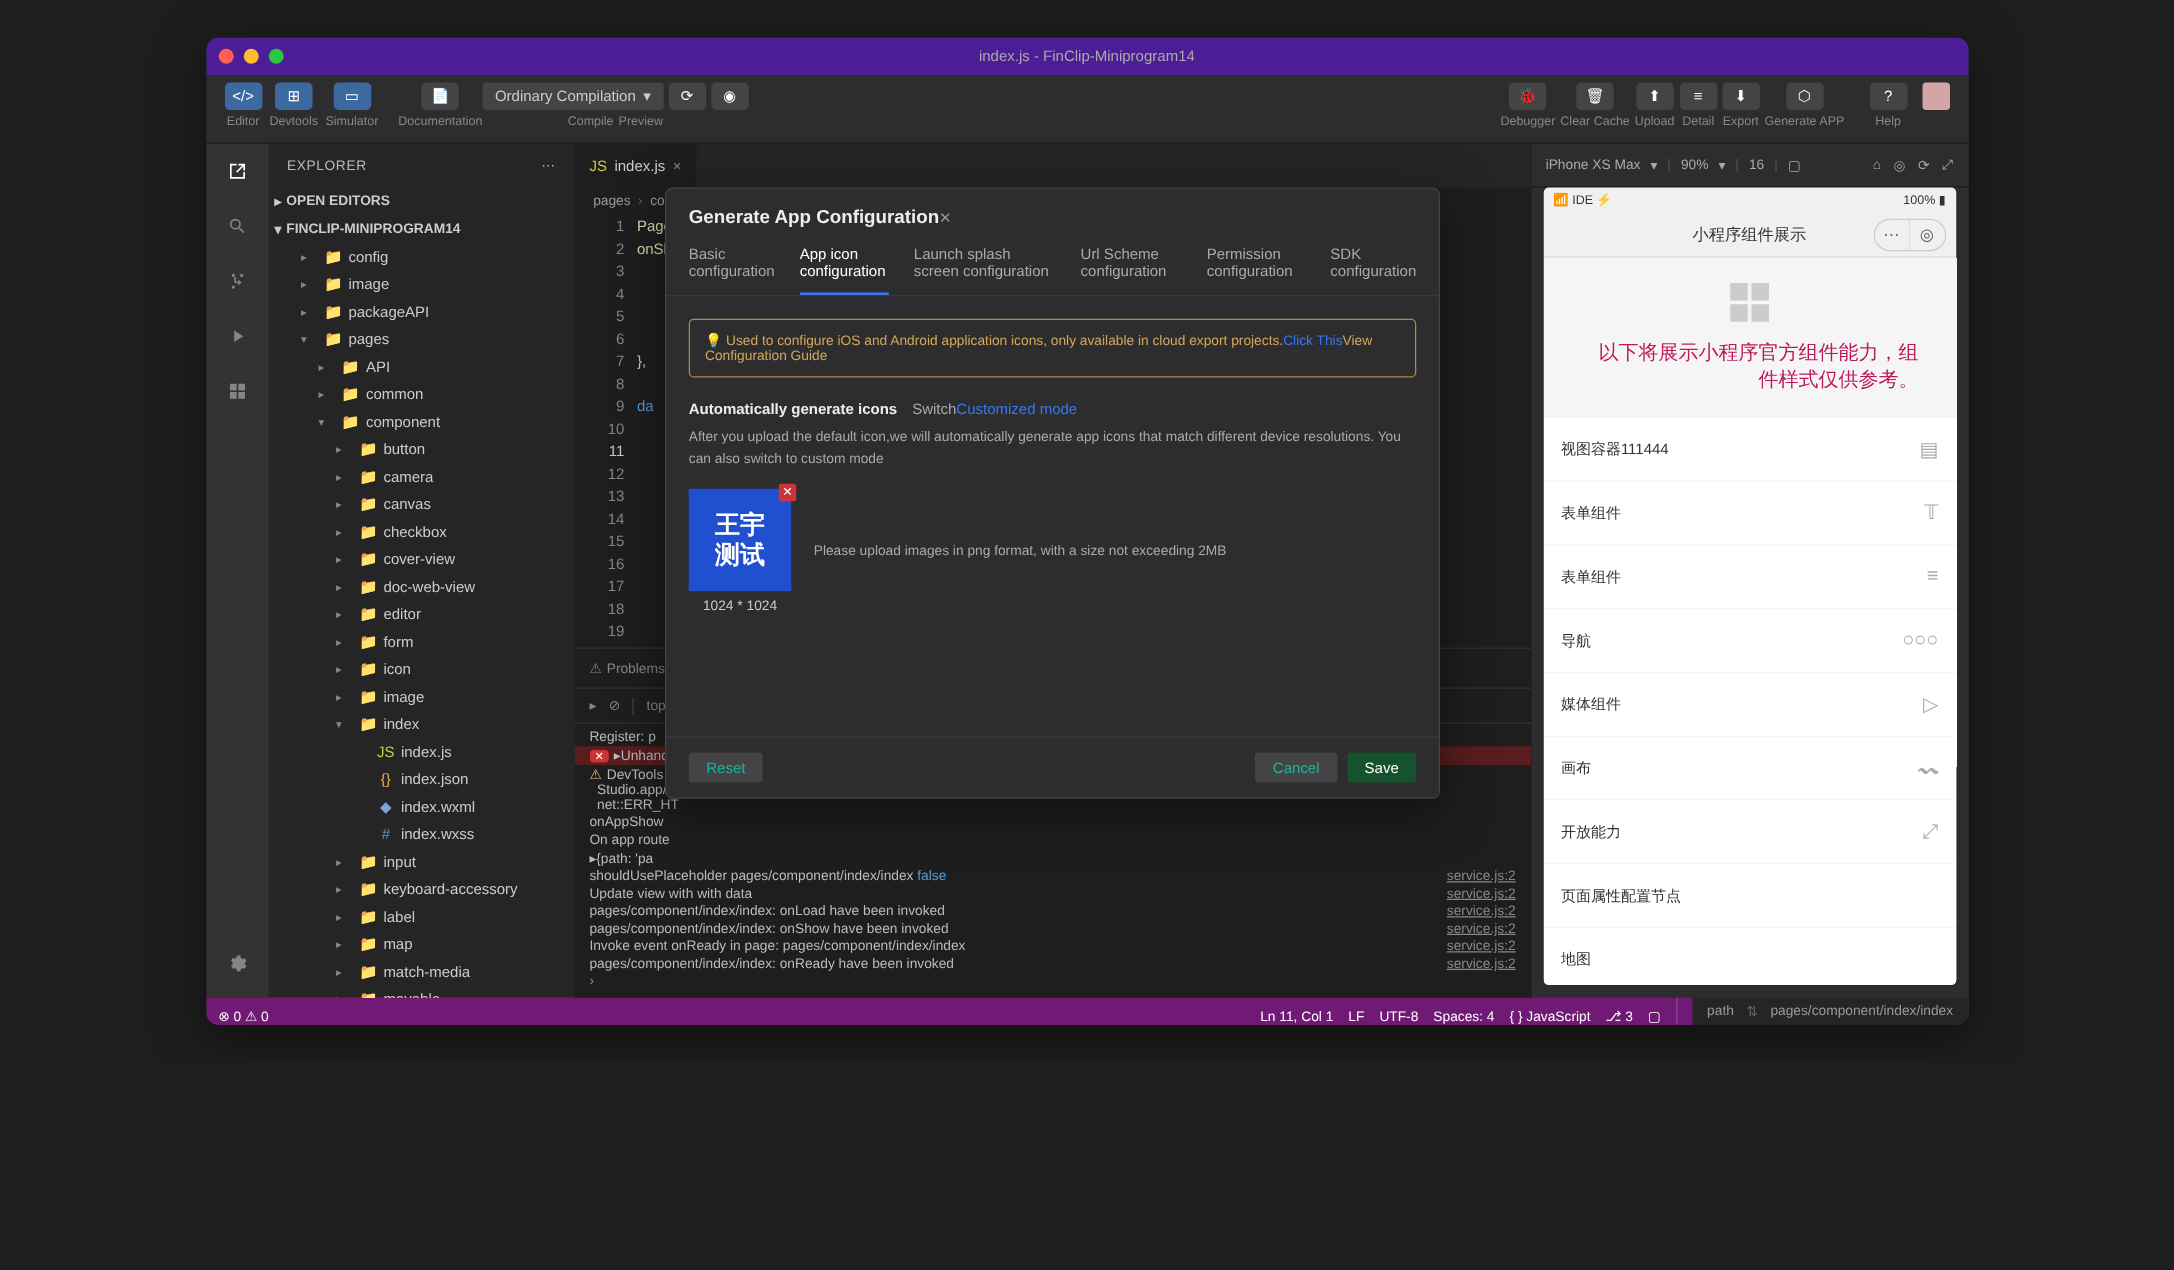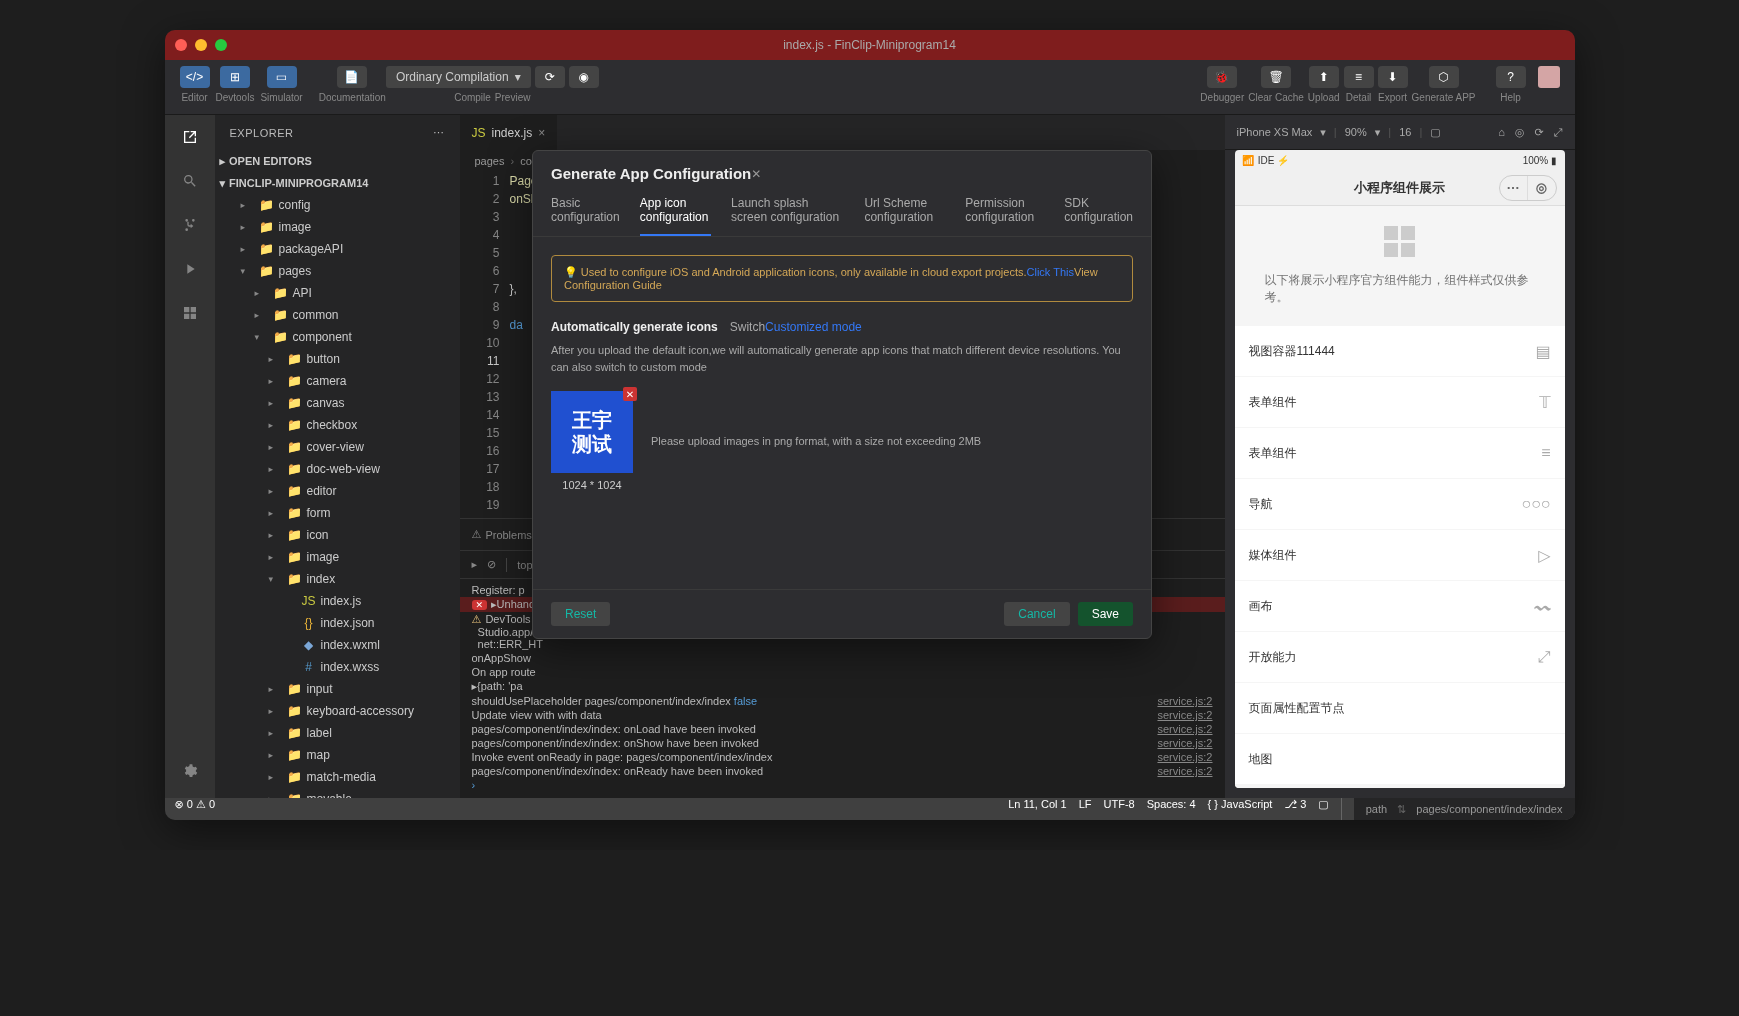--- a/index.html
+++ b/index.html
@@ -1,19 +1,19 @@
 <!DOCTYPE html>
 <html><head>
 <meta charset="utf-8">
 <style>
 * { margin: 0; padding: 0; box-sizing: border-box; font-family: -apple-system, BlinkMacSystemFont, 'Segoe UI', sans-serif; }
 body { background: #1e1e1e; color: #ccc; font-size: 12px; overflow: hidden; }
 .window { width: 1410px; height: 790px; margin: 30px auto; background: #252526; border-radius: 10px; overflow: hidden; display: flex; flex-direction: column; box-shadow: 0 10px 40px rgba(0,0,0,0.5); }
 
-.titlebar { height: 30px; background: #7f1d1d; display: flex; align-items: center; padding: 0 10px; position: relative; }
+.titlebar { height: 30px; background: #4c1d95; display: flex; align-items: center; padding: 0 10px; position: relative; }
 .traffic { display: flex; gap: 8px; }
 .traffic span { width: 12px; height: 12px; border-radius: 50%; }
 .traffic .r { background: #ff5f56; }
 .traffic .y { background: #ffbd2e; }
 .traffic .g { background: #27c93f; }
 .title { position: absolute; left: 50%; transform: translateX(-50%); color: #aaa; }
 
 .toolbar { height: 55px; background: #2d2d30; display: flex; align-items: flex-start; padding: 6px 15px; gap: 0; border-bottom: 1px solid #1a1a1a; }
 .tool-group { display: flex; flex-direction: column; align-items: center; }
 .tool-btns { display: flex; gap: 4px; }
@@ -72,26 +72,26 @@
 .log-line.err .badge { background: #cc3333; color: #fff; padding: 0 4px; border-radius: 3px; font-size: 9px; margin-right: 4px; }
 .log-line.warn .badge { color: #e5c07b; margin-right: 4px; }
 .false-val { color: #569cd6; }
 
 .simulator { width: 350px; background: #2d2d30; display: flex; flex-direction: column; }
 .sim-toolbar { height: 35px; display: flex; align-items: center; padding: 0 12px; gap: 8px; color: #aaa; font-size: 11px; border-bottom: 1px solid #1a1a1a; }
 .sim-toolbar .sep { color: #555; }
 .sim-toolbar .right { margin-left: auto; display: flex; gap: 10px; }
 .device { flex: 1; background: #f0f0f0; margin: 0 10px 10px 10px; border-radius: 4px; display: flex; flex-direction: column; color: #333; overflow: hidden; }
 .dev-status { height: 20px; display: flex; align-items: center; justify-content: space-between; padding: 0 8px; font-size: 10px; }
-.dev-header { height: 36px; display: flex; align-items: center; justify-content: center; position: relative; font-weight: 700; font-size: 13px; border-bottom: 1px solid #ddd; }
+.dev-header { height: 36px; display: flex; align-items: center; justify-content: center; position: relative; font-weight: 400; font-size: 13px; border-bottom: 1px solid #ddd; }
 .dev-caps { position: absolute; right: 8px; display: flex; gap: 0; border: 1px solid #ccc; border-radius: 14px; }
 .dev-caps span { width: 28px; height: 24px; display: flex; align-items: center; justify-content: center; color: #666; }
 .dev-caps span:first-child { border-right: 1px solid #ddd; }
 .dev-body { flex: 1; overflow-y: auto; background: #f5f5f5; }
-.dev-intro { text-align: left; padding: 20px 30px; color: #737373; font-size: 12px; }
+.dev-intro { text-align: right; padding: 20px 30px; color: #be185d; font-size: 16px; }
 .dev-intro .boxes { display: flex; justify-content: center; gap: 3px; margin-bottom: 15px; flex-wrap: wrap; width: 36px; margin-left: auto; margin-right: auto; }
 .dev-intro .boxes span { width: 14px; height: 14px; background: #ccc; }
 .dev-list-item { height: 50px; background: #fff; display: flex; align-items: center; justify-content: space-between; padding: 0 14px; margin-bottom: 1px; }
 .dev-list-item .ico { color: #aaa; font-size: 16px; }
 
 .dialog-overlay { position: absolute; inset: 0; display: flex; align-items: flex-start; justify-content: center; pointer-events: none; }
 .dialog { width: 620px; margin-top: 35px; background: #2d2d30; border-radius: 6px; border: 1px solid #444; box-shadow: 0 10px 40px rgba(0,0,0,0.5); pointer-events: auto; display: flex; flex-direction: column; }
 .dialog-hdr { padding: 14px 18px; display: flex; justify-content: flex-start; align-items: center; }
 .dialog-hdr h3 { font-size: 15px; color: #eee; font-weight: 600; }
 .dialog-hdr .close { cursor: pointer; color: #999; }
@@ -112,21 +112,21 @@
 .icon-preview .img { width: 82px; height: 82px; background: #2050d0; color: #fff; display: flex; align-items: center; justify-content: center; font-size: 20px; font-weight: bold; line-height: 1.2; text-align: center; }
 .icon-preview .del { position: absolute; top: -4px; right: -4px; width: 14px; height: 14px; background: #cc3333; color: #fff; font-size: 10px; display: flex; align-items: center; justify-content: center; border-radius: 2px; cursor: pointer; }
 .icon-preview .dim { font-size: 11px; color: #ccc; }
 .upload-hint { color: #aaa; font-size: 11px; }
 .dialog-footer { margin-top: 80px; padding: 12px 18px; display: flex; justify-content: space-between; border-top: 1px solid #3a3a3a; }
 .dialog-footer .right { display: flex; gap: 8px; }
 .dbtn { padding: 5px 14px; border-radius: 3px; border: none; font-size: 12px; cursor: pointer; }
 .dbtn.default { background: #444; color: #14b8a6; }
 .dbtn.primary { background: #14532d; color: #fff; }
 
-.statusbar { height: 22px; background: #404040; color: #fff; display: flex; align-items: flex-start; padding: 0 10px; font-size: 11px; gap: 12px; }
+.statusbar { height: 22px; background: #701a75; color: #fff; display: flex; align-items: flex-end; padding: 0 10px; font-size: 11px; gap: 12px; }
 .statusbar .divider { width: 1px; height: 100%; background: rgba(255,255,255,0.2); }
 .statusbar .flex { flex: 1; }
 .statusbar .path-sect { background: #252526; color: #999; height: 100%; display: flex; align-items: center; padding: 0 12px; margin-right: -10px; gap: 10px; }
 
 svg { width: 16px; height: 16px; fill: currentColor; }
 </style>
 </head>
 <body>
 
 <div class="window">

